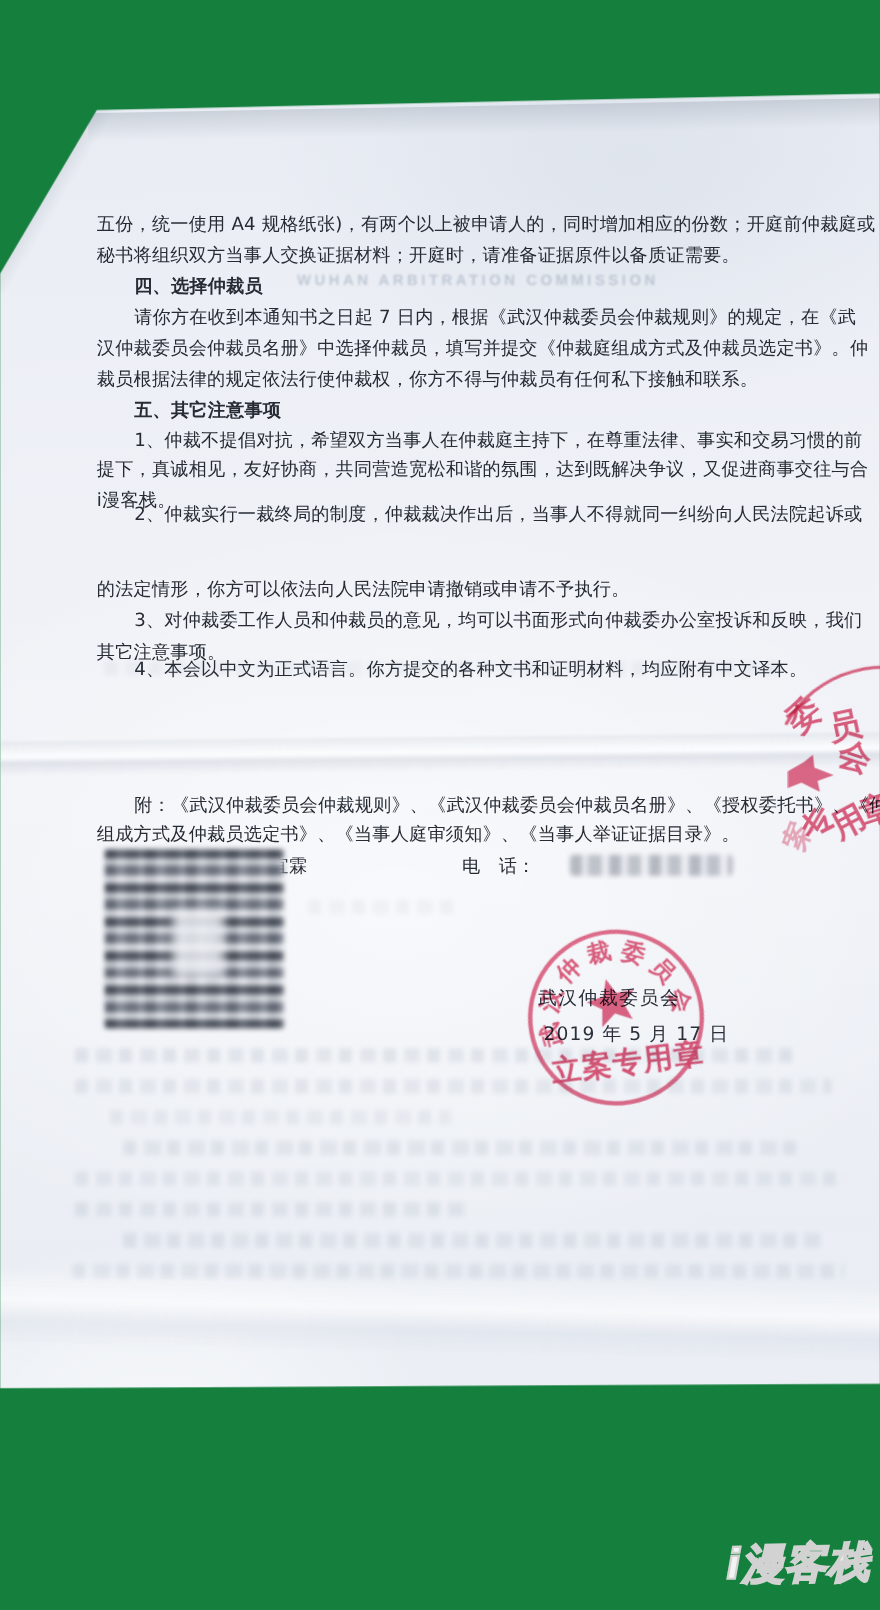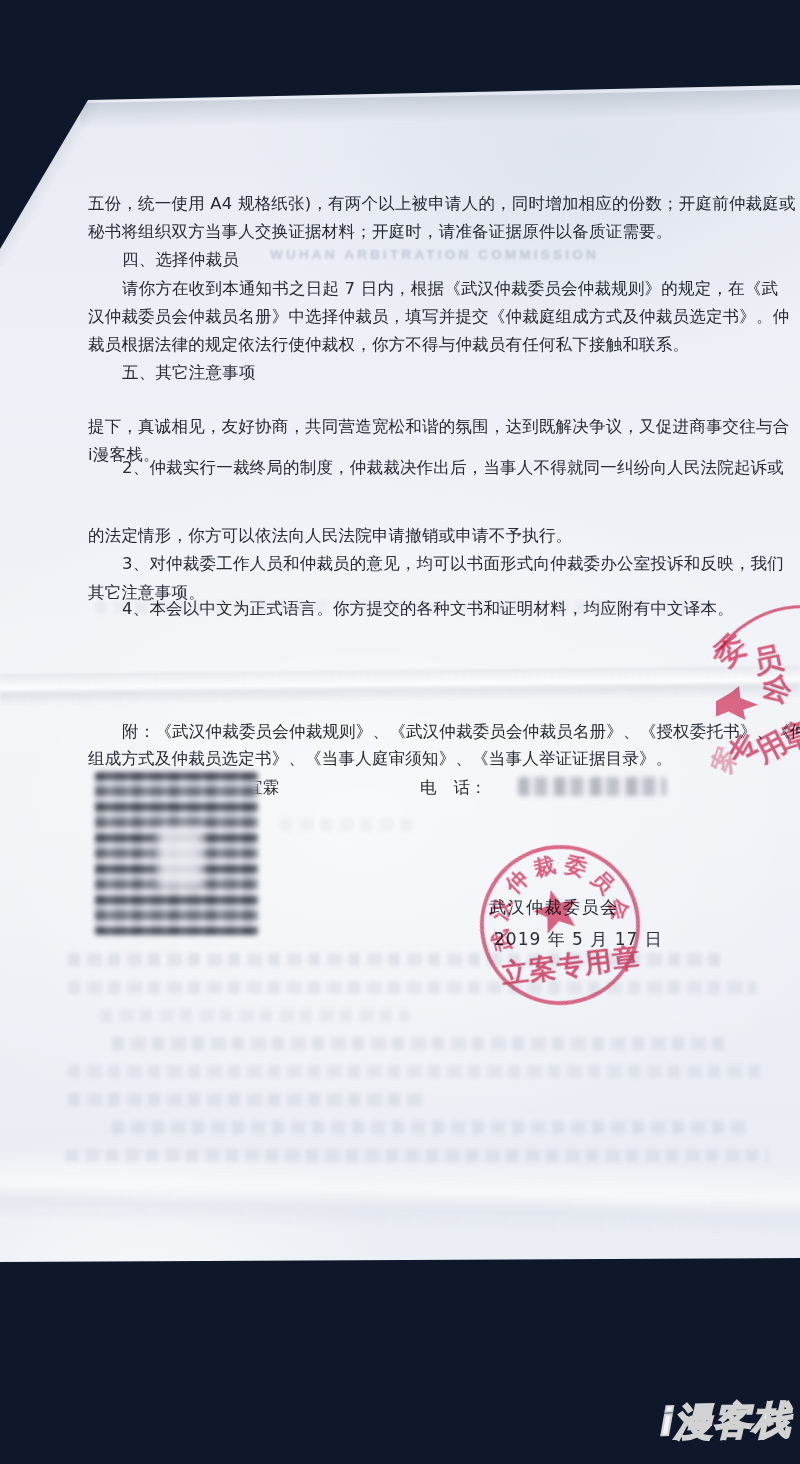--- a/index.html
+++ b/index.html
@@ -1,18 +1,18 @@
 <!DOCTYPE html>
 <html style="--seal: #de4a6e;"><head>
 <meta charset="utf-8">
 <style>
   html,body{margin:0;padding:0;background:#ffffff;}
   #scene{
     position:relative;width:800px;height:1464px;overflow:hidden;
-    background:#0f172a;
+    background:#15803d;
     font-family:"Liberation Sans","DejaVu Sans",sans-serif;
   }
   
   #paper{
     position:absolute;inset:0;
     clip-path:polygon(88px 100px,800px 85px,800px 1258px,0px 1262px,0px 249px);
     background-image:
       radial-gradient(90% 34% at 45% 56%, rgba(255,255,255,.55), rgba(255,255,255,0) 72%),
       radial-gradient(55% 20% at 72% 10%, rgba(213,220,231,.55), rgba(213,220,231,0) 75%),
       radial-gradient(40% 14% at 18% 88%, rgba(255,255,255,.5), rgba(255,255,255,0) 80%),
@@ -34,21 +34,21 @@
     background:linear-gradient(to bottom,rgba(255,255,255,0) 0%,rgba(255,255,255,.6) 45%,rgba(205,212,224,.25) 70%,rgba(205,212,224,0) 100%);
     transform:rotate(1.2deg);filter:blur(2px);}
   
   .line{
     position:absolute;left:88px;z-index:3;
     font-family:"DejaVu Sans","Liberation Sans",sans-serif;
     font-size:16.5px;line-height:20px;white-space:nowrap;
     color:#262b34;letter-spacing:.2px;filter:blur(.35px);
   }
   .indent{padding-left:34px;}
-  .b{font-weight:normal;}
+  .b{font-weight:bold;}
   
   .bleed{
     position:absolute;height:13px;z-index:2;border-radius:2px;
     background:repeating-linear-gradient(90deg,
       rgba(100,115,140,.45) 0 12px, rgba(100,115,140,0) 12px 19px,
       rgba(100,115,140,.38) 19px 34px, rgba(100,115,140,0) 34px 40px);
     filter:blur(2.2px);
   }
   #letterhead-bleed{
     position:absolute;left:270px;top:247px;z-index:2;
@@ -147,20 +147,21 @@
     <div class="bleed" style="left:112px;top:1121px;width:636px;opacity:.27"></div>
     <div class="bleed" style="left:66px;top:1149px;width:702px;opacity:.25"></div>
 
     <div class="line" style="top:194px">五份，统一使用 A4 规格纸张)，有两个以上被申请人的，同时增加相应的份数；开庭前仲裁庭或</div>
     <div class="line" style="top:222px">秘书将组织双方当事人交换证据材料；开庭时，请准备证据原件以备质证需要。</div>
     <div class="line indent b" style="top:250px">四、选择仲裁员</div>
     <div class="line indent" style="top:279px">请你方在收到本通知书之日起 7 日内，根据《武汉仲裁委员会仲裁规则》的规定，在《武</div>
     <div class="line" style="top:307px">汉仲裁委员会仲裁员名册》中选择仲裁员，填写并提交《仲裁庭组成方式及仲裁员选定书》。仲</div>
     <div class="line" style="top:335px">裁员根据法律的规定依法行使仲裁权，你方不得与仲裁员有任何私下接触和联系。</div>
     <div class="line indent b" style="top:363px">五、其它注意事项</div>
+    <div class="line indent" style="top:390px">1、仲裁不提倡对抗，希望双方当事人在仲裁庭主持下，在尊重法律、事实和交易习惯的前</div>
     <div class="line" style="top:417px">提下，真诚相见，友好协商，共同营造宽松和谐的氛围，达到既解决争议，又促进商事交往与合</div>
     <div class="line" style="top:445px">i漫客栈。</div>
     <div class="line indent" style="top:458px">2、仲裁实行一裁终局的制度，仲裁裁决作出后，当事人不得就同一纠纷向人民法院起诉或</div>
     <div class="line" style="top:526px">的法定情形，你方可以依法向人民法院申请撤销或申请不予执行。</div>
     <div class="line indent" style="top:554px">3、对仲裁委工作人员和仲裁员的意见，均可以书面形式向仲裁委办公室投诉和反映，我们</div>
     <div class="line" style="top:583px">其它注意事项。</div>
     <div class="line indent" style="top:599px">4、本会以中文为正式语言。你方提交的各种文书和证明材料，均应附有中文译本。</div>
     <div class="line indent" style="top:722px">附：《武汉仲裁委员会仲裁规则》、《武汉仲裁委员会仲裁员名册》、《授权委托书》、《仲裁庭</div>
     <div class="line" style="top:749px">组成方式及仲裁员选定书》、《当事人庭审须知》、《当事人举证证据目录》。</div>
 

